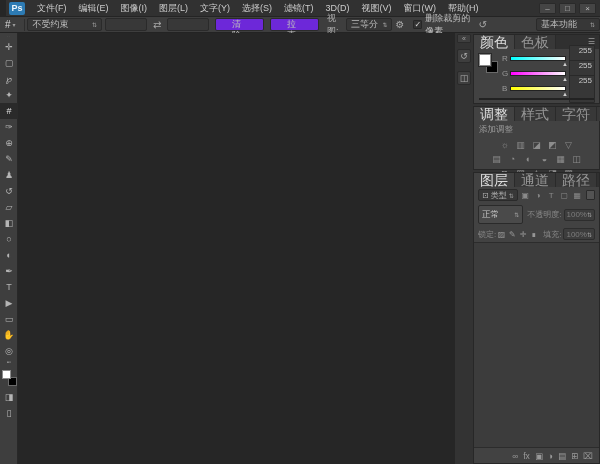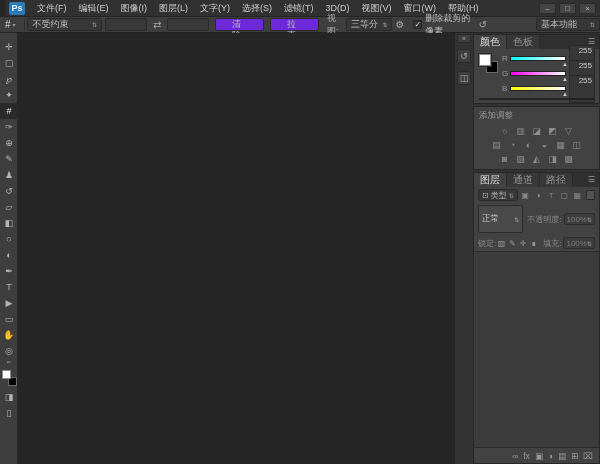--- a/index.html
+++ b/index.html
@@ -45,21 +45,21 @@
 
   
   .dock { position:absolute; top:33px; right:0; bottom:0; width:145px; background:#333333; display:flex; }
   .dock-strip { width:18px; padding-top:1px; display:flex; flex-direction:column; align-items:center; }
   .collapse-btn { width:14px; height:9px; font-size:7px; line-height:8px; text-align:center; color:#a5a5a5; background:#3e3e3e; border:1px solid #2a2a2a; border-radius:1px; margin-bottom:6px; }
   .strip-icon { width:14px; height:14px; font-size:9px; line-height:13px; text-align:center; color:#ababab; background:#3e3e3e; border:1px solid #2a2a2a; border-radius:2px; margin-bottom:8px; }
   .panel-col { width:127px; display:flex; flex-direction:column; padding-top:1px; }
   .panel { background:#424242; border:1px solid #272727; display:flex; flex-direction:column; }
   .panel + .panel { margin-top:2px; }
   .tabbar { height:14px; background:#303030; display:flex; align-items:stretch; }
-  .tab { font-size:10px; padding:0 6px; line-height:14px; color:#979797; background:#383838; border-right:1px solid #2a2a2a; white-space:nowrap; }
+  .tab { font-size:14px; padding:0 6px; line-height:14px; color:#979797; background:#383838; border-right:1px solid #2a2a2a; white-space:nowrap; }
   .tab.active { background:#424242; color:#dedede; }
   .panel-menu { margin-left:auto; color:#9a9a9a; font-size:8px; line-height:14px; padding:0 4px; }
 
   
   .color-body { display:flex; padding:4px 4px 2px 4px; }
   .cp-swatches { position:relative; width:24px; height:26px; flex:0 0 auto; }
   .cp-bg { position:absolute; left:8px; top:8px; width:12px; height:12px; background:#000; border:1px solid #6a6a6a; }
   .cp-fg { position:absolute; left:1px; top:1px; width:12px; height:12px; background:#fff; border:1px solid #8a8a8a; outline:1px solid #2a2a2a; }
   .sliders { flex:1; display:flex; flex-direction:column; gap:4px; }
   .srow { display:flex; align-items:center; height:11px; }
@@ -75,21 +75,21 @@
   .adj-title { font-size:8.5px; color:#9a9a9a; padding:3px 5px 2px 5px; }
   .adj-row { display:flex; justify-content:center; gap:4px; padding:1px 0; }
   .adj-icon { width:12px; height:12px; font-size:9px; line-height:12px; text-align:center; color:#8d8d8d; }
 
   
   .layers { flex:1; }
   .lrow { display:flex; align-items:center; padding:2px 4px; font-size:8px; color:#8f8f8f; }
   .kind-select { display:flex; align-items:center; gap:2px; background:#383838; border:1px solid #2a2a2a; border-radius:2px; height:12px; padding:0 3px; color:#b0b0b0; }
   .ficon { width:11px; text-align:center; font-size:8px; color:#8a8a8a; margin-left:2px; }
   .ftoggle { margin-left:auto; width:9px; height:10px; background:#535353; border:1px solid #2a2a2a; border-radius:1px; }
-  .blend-select { display:flex; align-items:center; justify-content:space-between; width:62px; height:28px; background:#4a4a4a; border:1px solid #2a2a2a; border-radius:2px; padding:0 3px; color:#c6c6c6; font-size:8.5px; }
+  .blend-select { display:flex; align-items:center; justify-content:space-between; width:62px; height:19px; background:#4a4a4a; border:1px solid #2a2a2a; border-radius:2px; padding:0 3px; color:#c6c6c6; font-size:8.5px; }
   .small-label { margin-left:4px; color:#888; white-space:nowrap; }
   .pct-field { display:flex; align-items:center; justify-content:space-between; width:32px; height:12px; background:#3d3d3d; border:1px solid #2d2d2d; border-radius:2px; padding:0 2px; color:#7d7d7d; margin-left:2px; }
   .lock-icon { width:10px; text-align:center; font-size:8px; color:#969696; margin:0 1px; }
   .layer-list { flex:1; background:#3c3c3c; border-top:1px solid #2c2c2c; border-bottom:1px solid #2c2c2c; }
   .layers-bottom { height:15px; display:flex; align-items:center; justify-content:flex-end; gap:5px; padding:0 6px; }
   .lb-icon { font-size:8.5px; color:#9a9a9a; line-height:14px; }
 </style>
 </head>
 <body>
 
@@ -226,20 +226,27 @@
             </div>
           </div>
         </div>
         <div class="spectrum">
           <div class="spec-grad"></div>
           <div class="spec-bw"></div>
         </div>
       </div>
 
       <div class="panel" style="height:64px">
+        <div class="tabbar">
+          <span class="tab active">调整</span>
+          <span class="tab">样式</span>
+          <span class="tab">字符</span>
+          <span class="tab">段落</span>
+          <span class="panel-menu">☰</span>
+        </div>
         <div class="adj-title">添加调整</div>
         <div class="adj-row">
           <span class="adj-icon">☼</span>
           <span class="adj-icon">▥</span>
           <span class="adj-icon">◪</span>
           <span class="adj-icon">◩</span>
           <span class="adj-icon">▽</span>
         </div>
         <div class="adj-row">
           <span class="adj-icon">▤</span>

